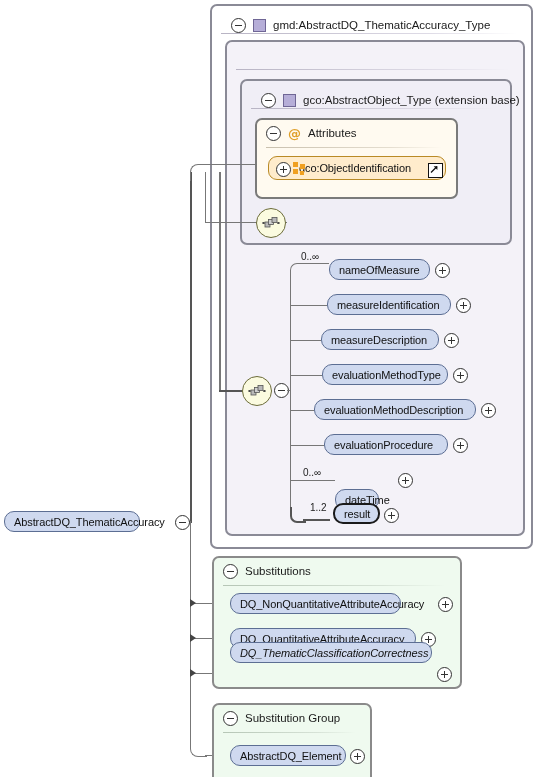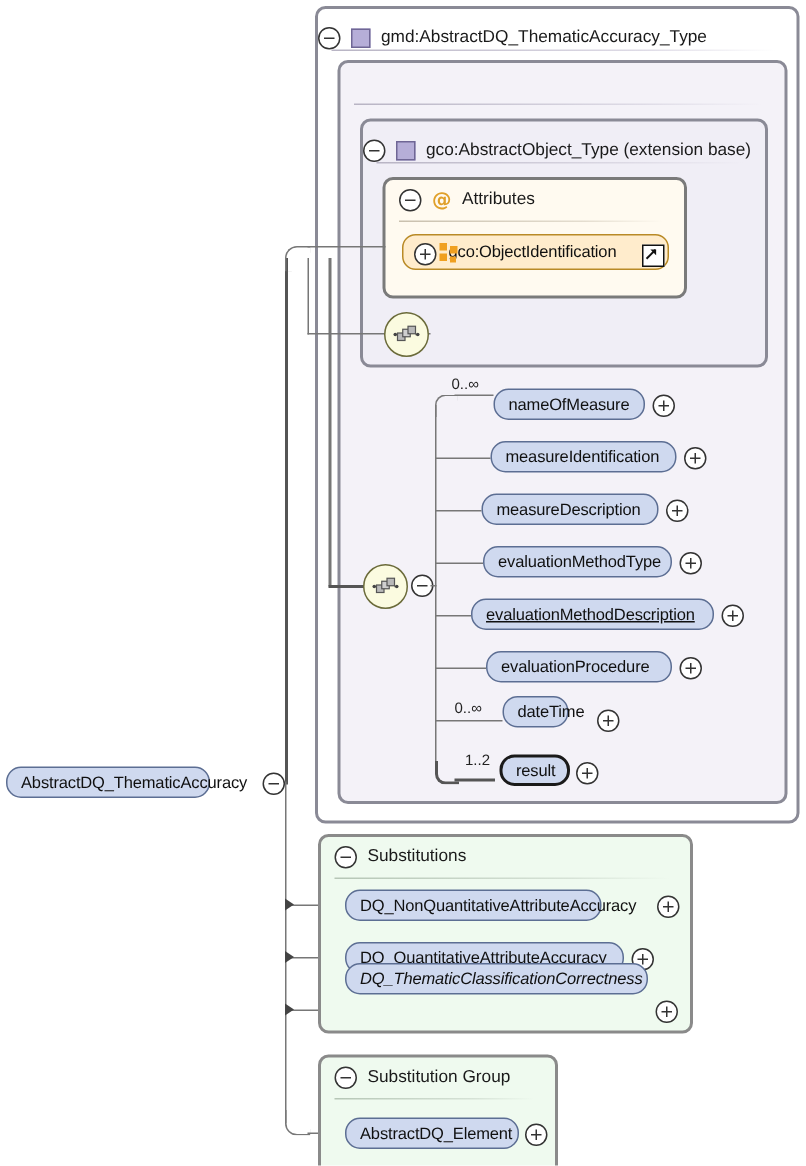--- a/index.html
+++ b/index.html
@@ -13,21 +13,21 @@
   .typebox{
     position:absolute;box-sizing:border-box;
     border:2px solid #8a8a96;border-radius:7px;
     background:#f4f2f8;
   }
   .typebox.lvl1{background:#ffffff;}
   .typebox.lvl2{background:#f4f2f8;}
   .typebox.lvl3{background:#f0eef6;}
   .typebox .hdr{
     position:absolute;left:0;top:0;height:38px;
-    display:flex;align-items:center;gap:7px;padding-left:0;
+    display:flex;align-items:center;gap:7px;padding-left:19px;
     white-space:nowrap;
   }
   .typebox .rule{
     position:absolute;height:1px;left:9px;right:14px;top:27px;
     background:linear-gradient(to right,#b8b4c4,#dedbe6 70%,rgba(222,219,230,0));
   }
 
   
   .attrbox{
     position:absolute;box-sizing:border-box;
@@ -259,32 +259,32 @@
 <div class="pill" style="left:321px;top:329px;width:118px;">
   <span>measureDescription</span>
 </div>
 <span class="circ plus" style="position:absolute;left:444px;top:333px;"></span>
 
 <div class="pill" style="left:322px;top:364px;width:126px;">
   <span>evaluationMethodType</span>
 </div>
 <span class="circ plus" style="position:absolute;left:453px;top:368px;"></span>
 
-<div class="pill" style="left:314px;top:399px;width:162px;text-decoration:underline;">
+<div class="pill" style="left:314px;top:399px;width:162px;">
   <span>evaluationMethodDescription</span>
 </div>
 <span class="circ plus" style="position:absolute;left:481px;top:403px;"></span>
 
 <div class="pill" style="left:324px;top:434px;width:124px;">
   <span>evaluationProcedure</span>
 </div>
 <span class="circ plus" style="position:absolute;left:453px;top:438px;"></span>
 
 <div class="card" style="left:303px;top:467px;">0..∞</div>
-<div class="pill" style="left:335px;top:464px;width:44px;">
+<div class="pill" style="left:335px;top:489px;width:44px;">
   <span>dateTime</span>
 </div>
 <span class="circ plus" style="position:absolute;left:398px;top:473px;"></span>
 
 <div class="card" style="left:310px;top:502px;">1..2</div>
 <div class="pill required" style="left:333px;top:503px;width:47px;">
   <span>result</span>
 </div>
 <span class="circ plus" style="position:absolute;left:384px;top:508px;"></span>
 

